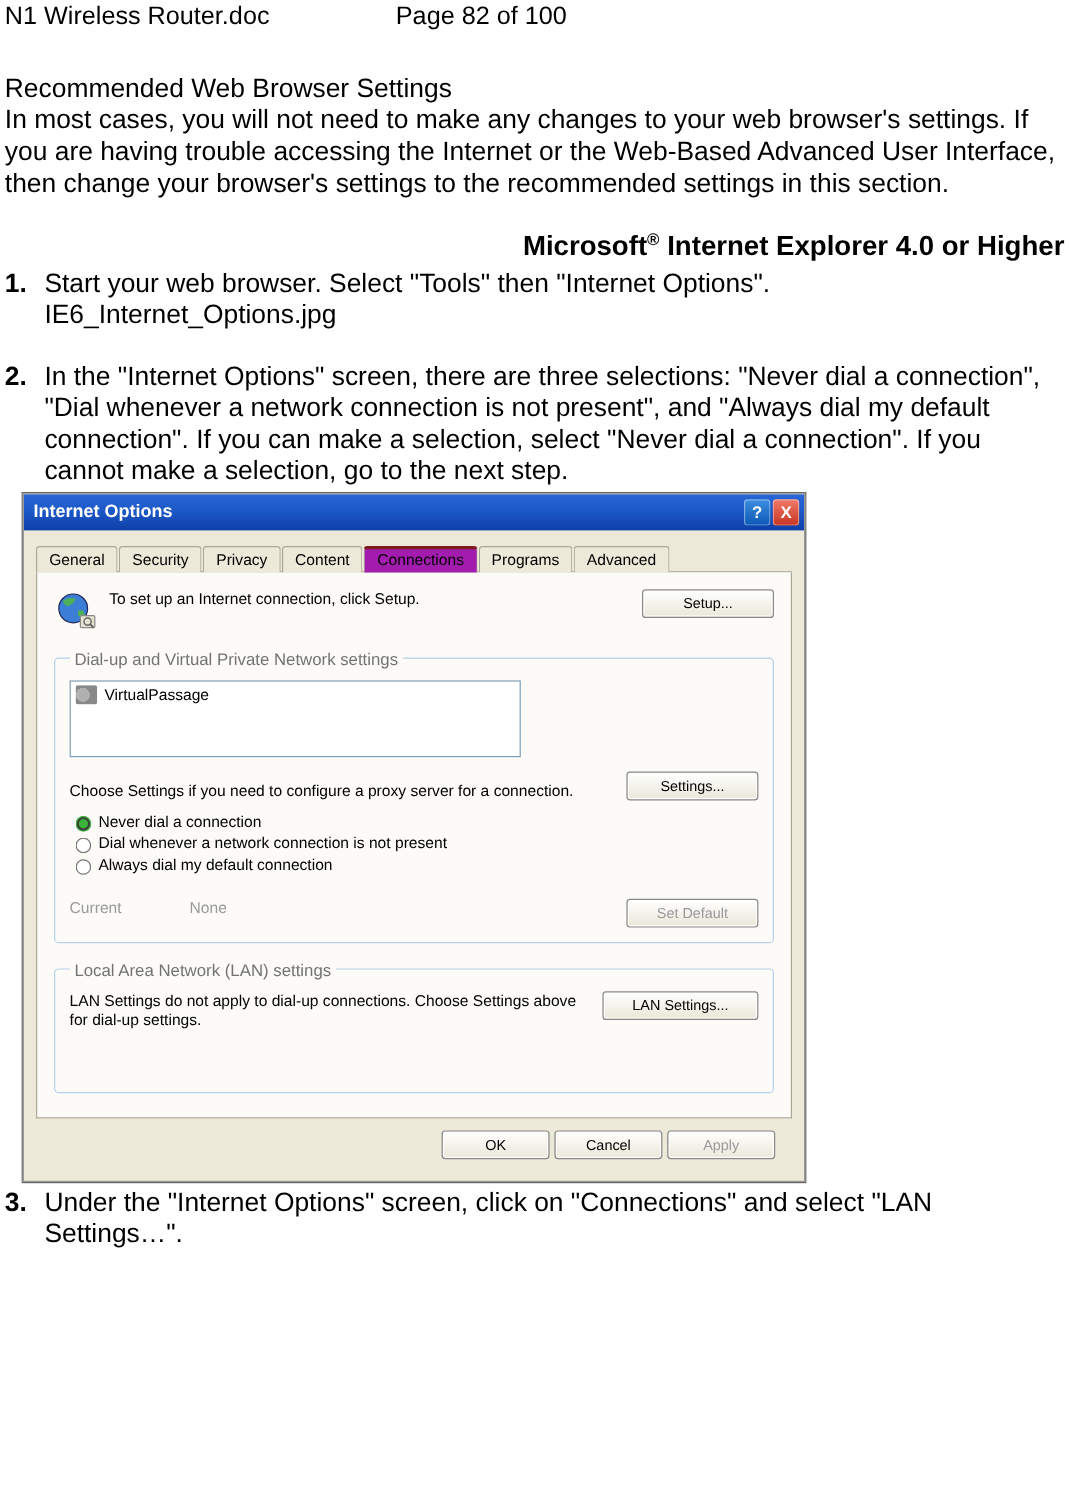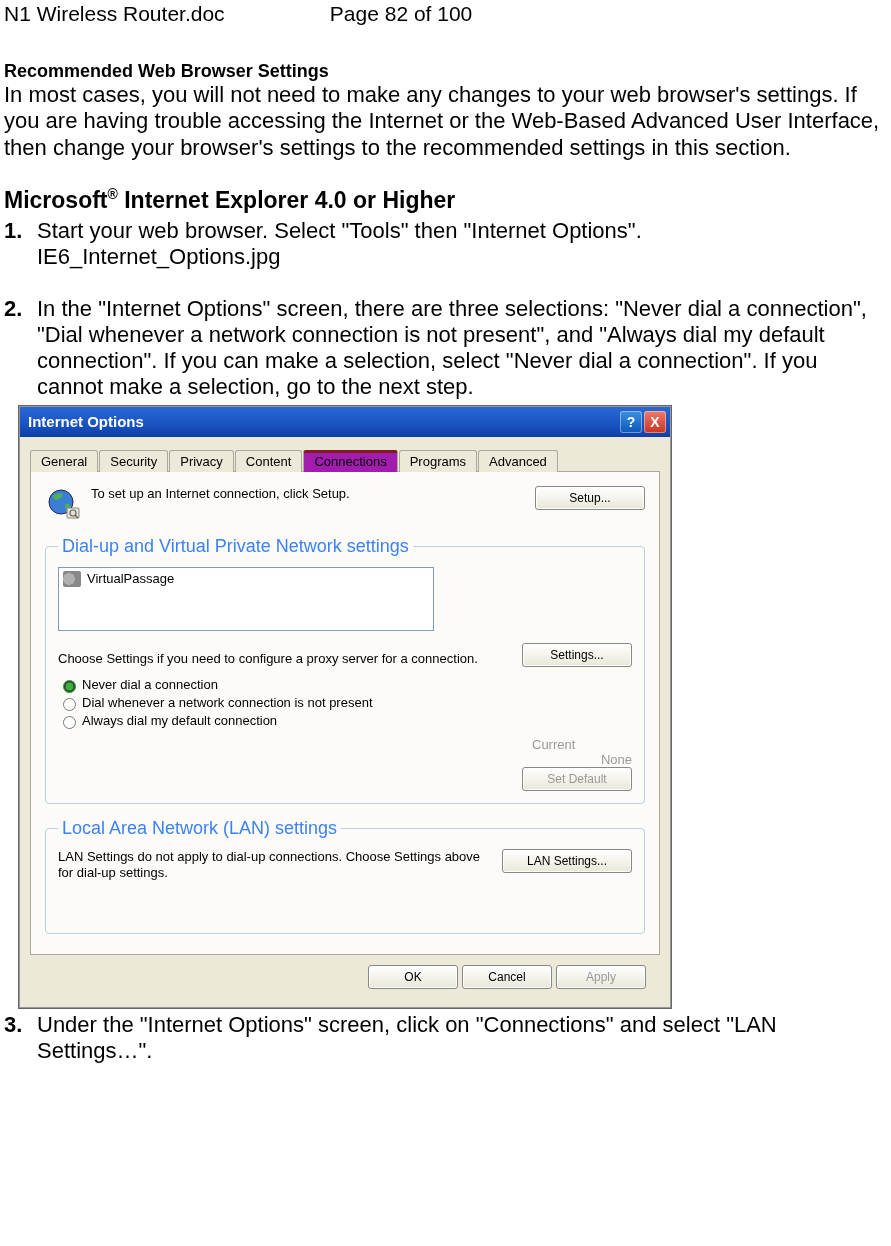--- a/index.html
+++ b/index.html
@@ -14,25 +14,25 @@
   .page {
     padding: 0 4px 20px 4px;
   }
   .doc-header {
     font-size: 21px;
     padding: 2px 0 35px 0;
   }
   .doc-header .filename { display:inline-block; width:320px; }
   .doc-header .pages { display:inline-block; }
   .h1 {
-    font-weight: bold;
-    font-size: 18px;
+    font-weight: normal;
+    font-size: 22px;
   }
   .para { line-height: 1.2; }
-  .h2 { font-weight: bold; font-size: 23px; margin-top: 25px; }
+  .h2 { font-weight: bold; font-size: 23px; margin-top: 25px; text-align: right; }
   sup.reg { font-size: 14px; vertical-align: super; }
   ol.numlist { list-style: none; padding: 0; margin: 0; }
   ol.numlist > li { display: flex; align-items:flex-start; margin-top: 4px; }
   ol.numlist > li .num { font-weight: bold; width: 33px; flex:0 0 33px; }
   ol.numlist > li .body { flex: 1; }
   .spacer { height: 22px; }
   
   .dlg-wrap {
     margin-left: 15px;
     margin-top: 6px;
@@ -121,22 +121,22 @@
   }
   .xpbtn[disabled] { color:#999; cursor:default; }
   fieldset.xp {
     border: 1px solid #b5d0ea;
     border-radius: 4px;
     margin: 14px 0 10px 0;
     padding: 10px 12px 12px 12px;
     position: relative;
   }
   fieldset.xp > legend {
-    color: #3b82f6;
-    font-size: 18px;
+    color: #737373;
+    font-size: 14px;
     padding: 0 4px;
   }
   .listbox {
     border: 1px solid #7f9db9;
     background: #fff;
     height: 58px;
     width: 370px;
     padding: 2px;
     font-size: 13px;
     overflow: hidden;
@@ -154,22 +154,22 @@
   }
   .dial-row { display:flex; }
   .dial-left { flex:1;text-align:center; }
   .dial-btns { display:flex; flex-direction:column; gap:6px; margin-left:12px; }
   .proxy-row { display:flex; align-items:flex-end; margin-top:12px; }
   .proxy-row .ptext { flex:1; padding-right:10px; line-height:1.25; }
   .radio-group { margin-top:10px; }
   .radio-group label { display:flex; align-items:center; margin: 2px 0; font-size:13px; }
   .radio-group input { margin-right:6px; accent-color:#3bb33b; }
   .current-row {
-    display:flex; align-items:flex-end;
-    color:#999; margin-top:8px;flex-direction:column;
+    display:flex; align-items:flex-start;
+    color:#999; margin-top:20px;
   }
   .current-row .clabel { width:100px; }
   .current-row .cnone { flex:1; }
   .lan-row { display:flex; align-items:flex-start; }
   .lan-row .ltext { flex:1; padding-right:10px; line-height:1.25; }
   .dlg-bottom {
     display:flex; justify-content:flex-end; gap:4px;
     padding: 10px 14px 14px 14px;
   }
 </style>

